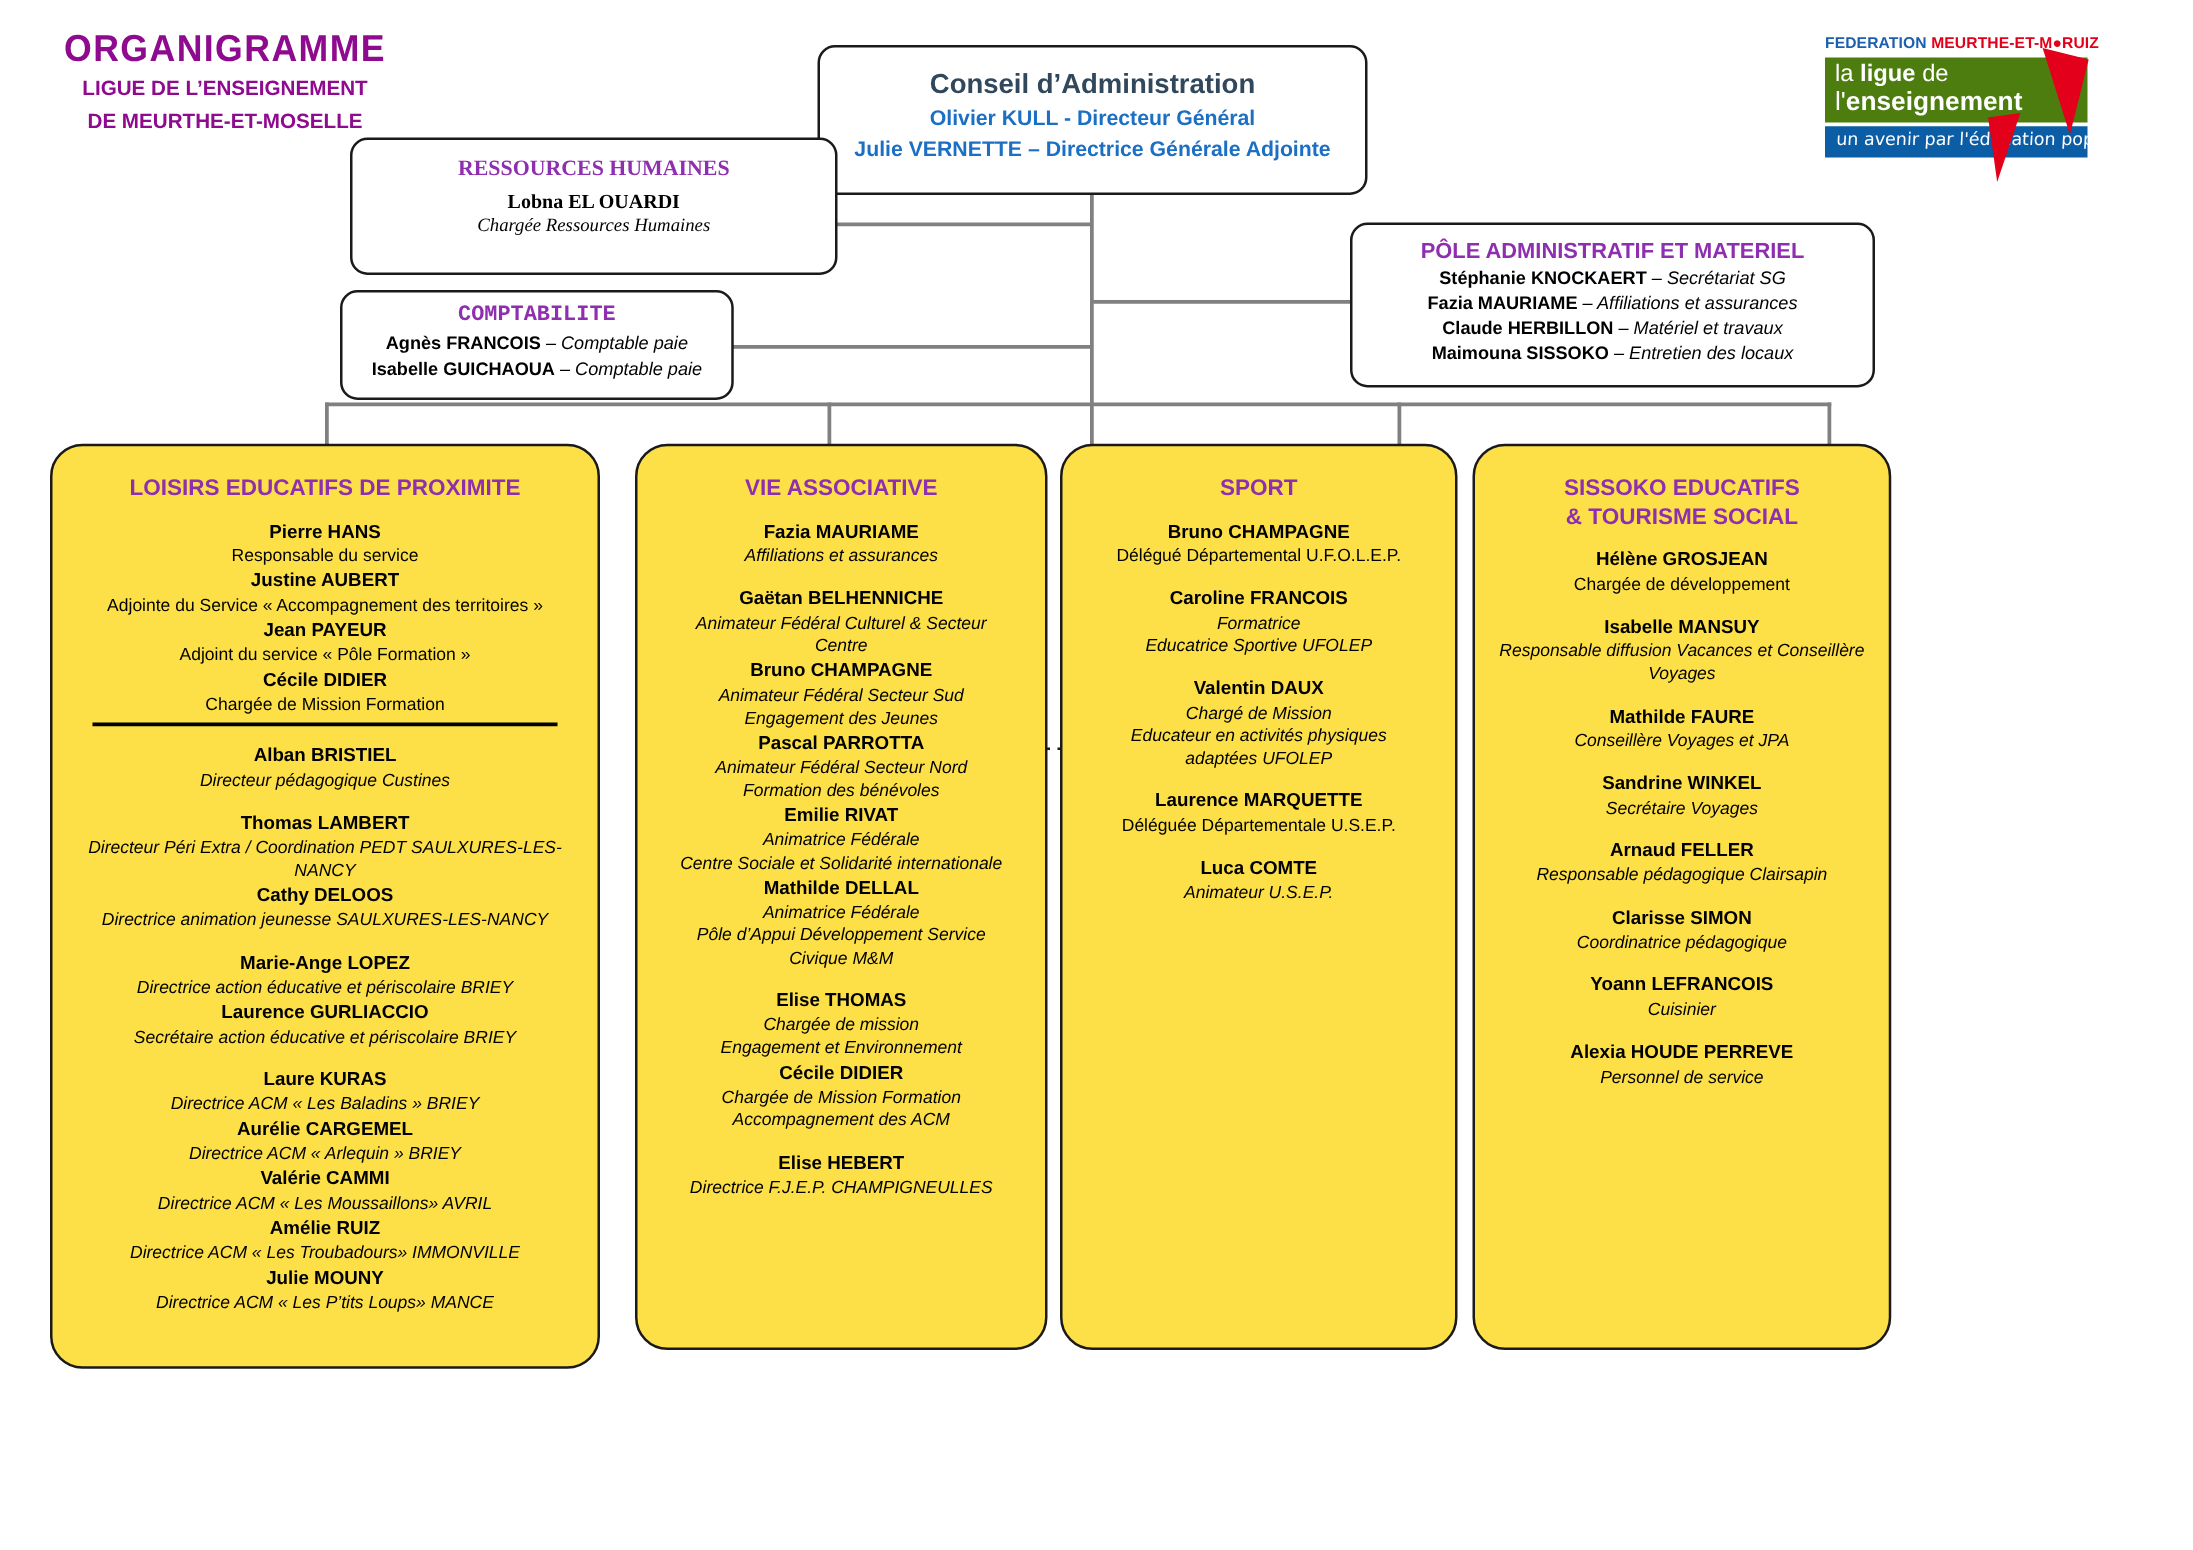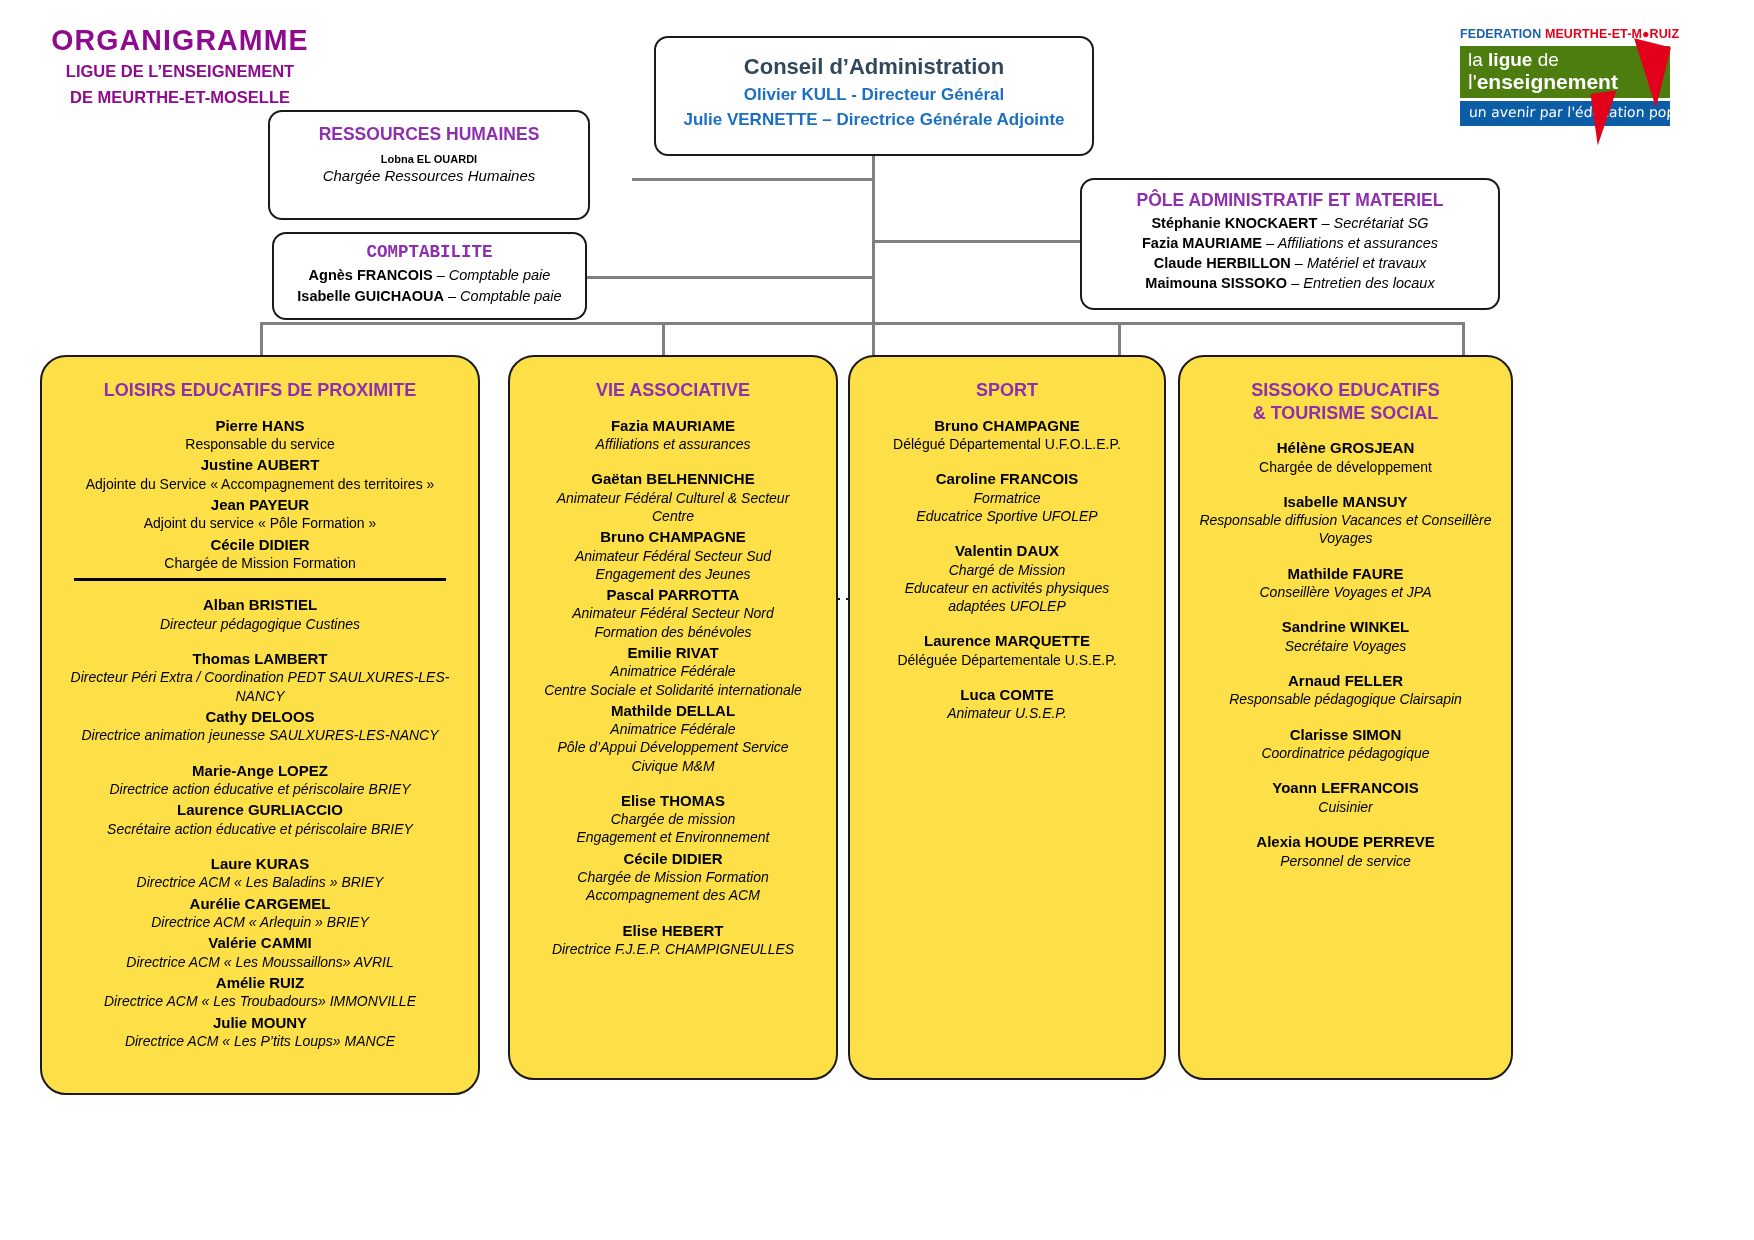--- a/index.html
+++ b/index.html
@@ -156,23 +156,23 @@
     font-weight: bold;
     color: #31485C;
   }
   .ca-name {
     font-size: 17px;
     font-weight: bold;
     color: #1B6FC4;
     margin-top: 5px;
   }
 
-  #box-rh { left: 268px; top: 110px; width: 322px; height: 110px; }
+  #box-rh { left: 280px; top: 110px; width: 390px; height: 110px; font-family: Liberation Serif, serif; }
   #box-rh .box-head { font-size: 17.5px; margin-top: 12px; }
-  #box-rh .pname { font-size: 11px; font-weight: bold; margin-top: 8px; }
+  #box-rh .pname { font-size: 16px; font-weight: bold; margin-top: 8px; }
   #box-rh .prole { font-size: 15px; font-style: italic; margin-top: 2px; }
 
   #box-cpt { left: 272px; top: 232px; width: 315px; height: 88px; }
   #box-cpt .box-head { font-size: 17.5px; margin-top: 8px; font-family: Liberation Mono, monospace; }
   #box-cpt .line { font-size: 14.5px; margin-top: 5px; }
 
   #box-adm { left: 1080px; top: 178px; width: 420px; height: 132px; }
   #box-adm .box-head { font-size: 17.5px; margin-top: 10px; }
   #box-adm .line { font-size: 14.5px; margin-top: 4px; }
 

